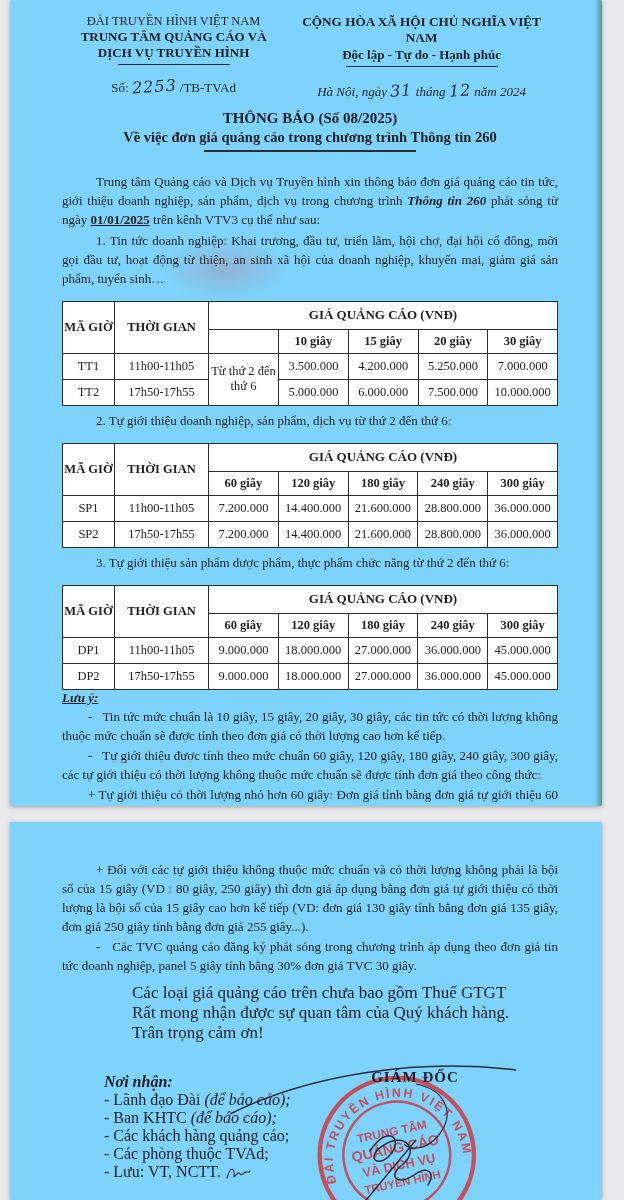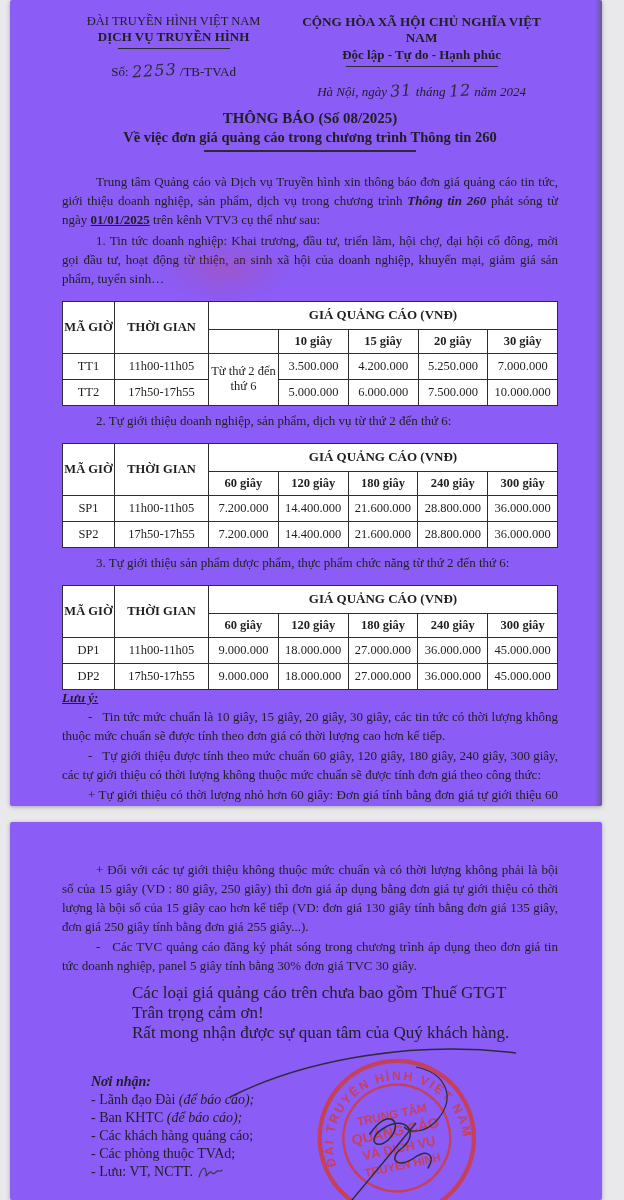--- a/index.html
+++ b/index.html
@@ -1,18 +1,18 @@
 <!DOCTYPE html>
 <html><head>
 <meta charset="utf-8">
 <style>
   * { margin:0; padding:0; box-sizing:border-box; }
   html,body { width:624px; height:1200px; overflow:hidden; background:#e9e9ec;
     font-family:"Liberation Serif", serif; color:#1f1f22; }
-  .page { position:absolute; left:10px; width:592px; background:#8b5cf6;
+  .page { position:absolute; left:10px; width:592px; background:#7dd3fc;
     border-radius:2px; box-shadow:0 1px 4px rgba(60,60,75,.4); overflow:hidden; }
   #page1 { top:0; height:806px; padding:14px 44px 0 52px; }
   #page2 { top:822px; height:378px; padding:38px 44px 0 52px; }
   .scan-edge { position:absolute; top:0; right:0; bottom:0; width:7px;
     background:linear-gradient(to right, rgba(0,0,0,0), rgba(70,90,70,.55)); }
   
   .doc-header { display:flex; }
   .org { width:45%; text-align:center; font-size:12.5px; }
   .org .b { font-weight:bold; font-size:13px; }
   .rule { height:1px; background:#2c2c2e; margin:3px auto 0; }
@@ -47,38 +47,39 @@
   
   .notes-label { font-weight:bold; font-style:italic; text-decoration:underline;
     font-size:13px; }
   .note { font-size:13px; line-height:19px; text-align:justify; text-indent:26px; margin-top:1px; }
   
   .bleed { position:absolute; border-radius:50%; pointer-events:none;
     background:radial-gradient(closest-side, rgba(215,70,70,.22), rgba(215,70,70,0)); filter:blur(1px); }
   
   .center-notes { font-size:17px; line-height:20px; margin-left:70px; }
   .p2-bottom { position:relative; margin-top:26px; height:210px; }
-  .recipients { position:absolute; left:29px; top:4px; font-size:14px; line-height:18px; }
+  .recipients { position:absolute; left:42px; top:4px; font-size:16px; line-height:18px; }
   .recipients .lbl { font-weight:bold; font-style:italic; }
   .recipients .it { font-style:italic; }
   .sig-block { position:absolute; right:28px; top:0; width:230px; text-align:center; }
   .sig-title { font-weight:bold; font-size:15px; letter-spacing:1px; position:relative; z-index:3; }
   .stamp-wrap { position:relative; width:170px; height:168px; margin:-14px auto 0; }
   .stamp { position:absolute; left:-28px; top:0; transform:rotate(-12deg); opacity:.88; }
   .scribbles { position:absolute; right:-20px; top:-16px; z-index:2; pointer-events:none; }
   .ink-initial { vertical-align:-4px; }
 </style>
 </head>
 <body>
 
 <div class="page" id="page1">
 
   <div class="doc-header">
     <div class="org">
       <div>ĐÀI TRUYỀN HÌNH VIỆT NAM</div>
+      <div class="b">TRUNG TÂM QUẢNG CÁO VÀ</div>
       <div class="b">DỊCH VỤ TRUYỀN HÌNH</div>
       <div class="rule"></div>
       <div class="doc-no">
         <span>Số:</span>
         <span class="hand">2253</span>
         <span>/TB-TVAd</span>
       </div>
     </div>
     <div class="nat">
       <div class="l1">CỘNG HÒA XÃ HỘI CHỦ NGHĨA VIỆT NAM</div>
@@ -250,39 +251,40 @@
   <div class="scan-edge"></div>
 </div>
 
 <div class="page" id="page2">
 
   <p class="para" style="margin-top:0;">+ Đối với các tự giới thiệu không thuộc mức chuẩn và có thời lượng không phải là bội số của 15 giây (VD : 80 giây, 250 giây) thì đơn giá áp dụng bằng đơn giá tự giới thiệu có thời lượng là bội số của 15 giây cao hơn kế tiếp (VD: đơn giá 130 giây tính bằng đơn giá 135 giây, đơn giá 250 giây tính bằng đơn giá 255 giây...).</p>
   <p class="para" style="margin-top:1px;">-&nbsp;&nbsp;&nbsp;Các TVC quảng cáo đăng ký phát sóng trong chương trình áp dụng theo đơn giá tin tức doanh nghiệp, panel 5 giây tính bằng 30% đơn giá TVC 30 giây.</p>
 
   <div class="center-notes" style="margin-top:8px;">
     <div>Các loại giá quảng cáo trên chưa bao gồm Thuế GTGT</div>
+    <div>Rất mong nhận được sự quan tâm của Quý khách hàng.</div>
     <div>Trân trọng cảm ơn!</div>
-    <div>Rất mong nhận được sự quan tâm của Quý khách hàng.</div>
   </div>
 
   <div class="p2-bottom">
     <div class="recipients">
       <div class="lbl">Nơi nhận:</div>
       <div><span>- Lãnh đạo Đài </span><span class="it">(để báo cáo);</span></div>
       <div><span>- Ban KHTC </span><span class="it">(để báo cáo);</span></div>
       <div><span>- Các khách hàng quảng cáo;</span><span class="it"></span></div>
       <div><span>- Các phòng thuộc TVAd;</span><span class="it"></span></div>
       <div><span>- Lưu: VT, NCTT.</span><span class="it"></span>
         <svg class="ink-initial" width="26" height="16" viewBox="0 0 26 16">
           <path d="M2 13 C5 3 8 2 9 7 C10 12 7 14 12 9 C16 5 14 13 19 8 C22 5 24 9 25 6" stroke="#3a3a45" stroke-width="1.2" fill="none" stroke-linecap="round"></path>
         </svg>
       </div>
     </div>
 
     <div class="sig-block">
+      <div class="sig-title">GIÁM ĐỐC</div>
       <div class="stamp-wrap">
         <svg class="stamp" width="190" height="168" viewBox="0 0 170 170">
           <circle cx="85" cy="84" r="78" fill="none" stroke="#d03d45" stroke-width="4.5"></circle>
           <circle cx="85" cy="84" r="54" fill="none" stroke="#d03d45" stroke-width="2.5"></circle>
           <defs>
             <path id="ringArc" d="M 23 114 A 66 66 0 1 1 147 114" fill="none"></path>
           </defs>
           <text font-family="Liberation Sans, sans-serif" font-size="12.5" font-weight="bold" fill="#d03d45" letter-spacing="2">
             <textPath href="#ringArc" startOffset="50%" text-anchor="middle">ĐÀI TRUYỀN HÌNH VIỆT NAM</textPath>
           </text>

